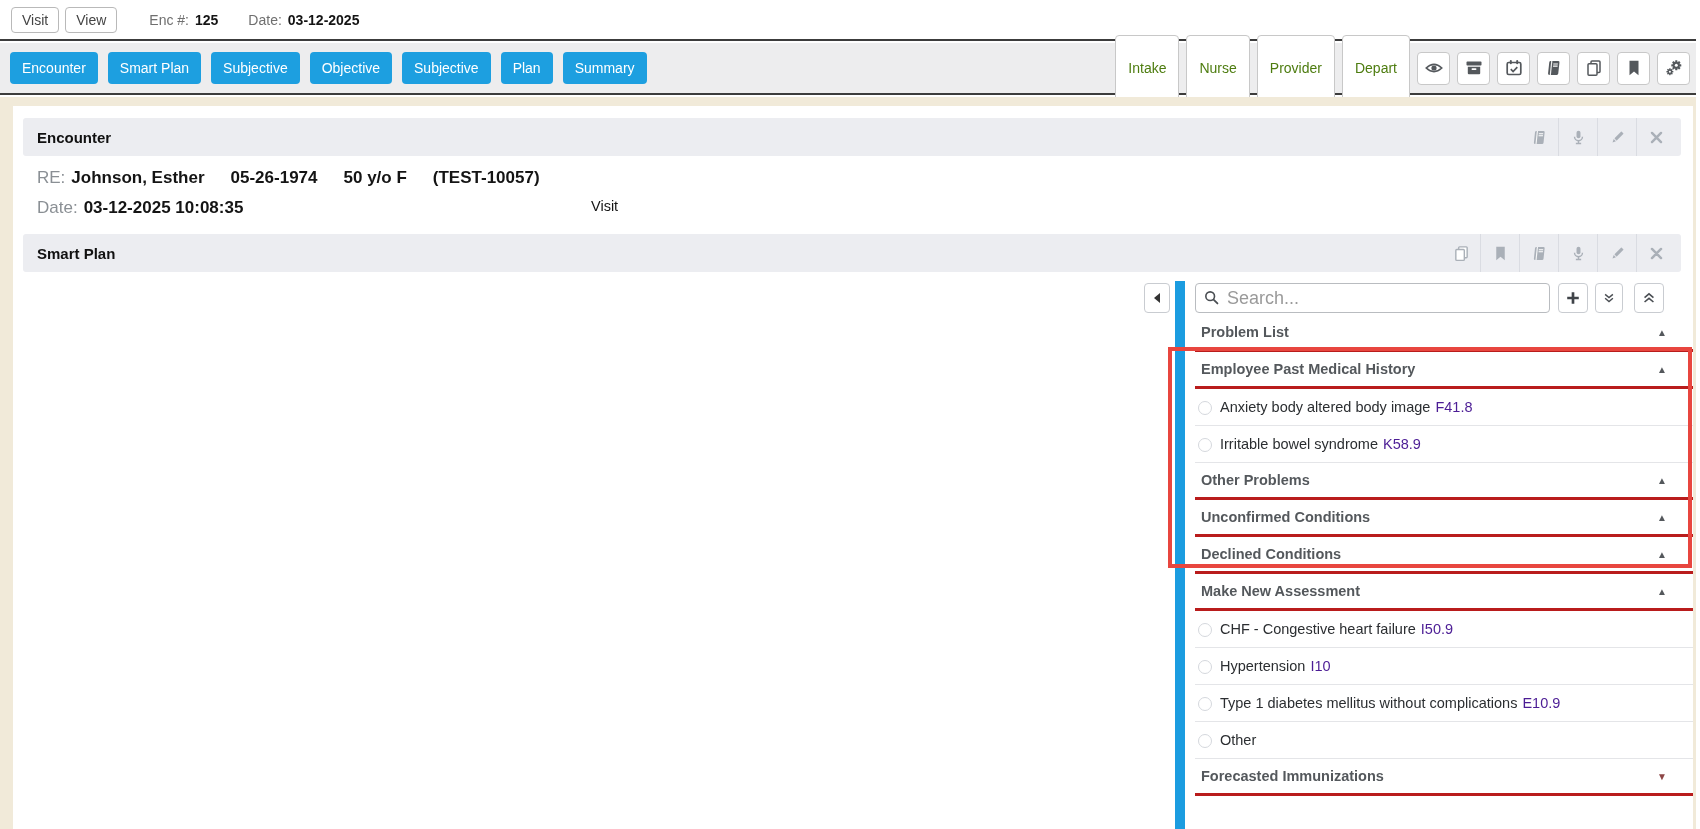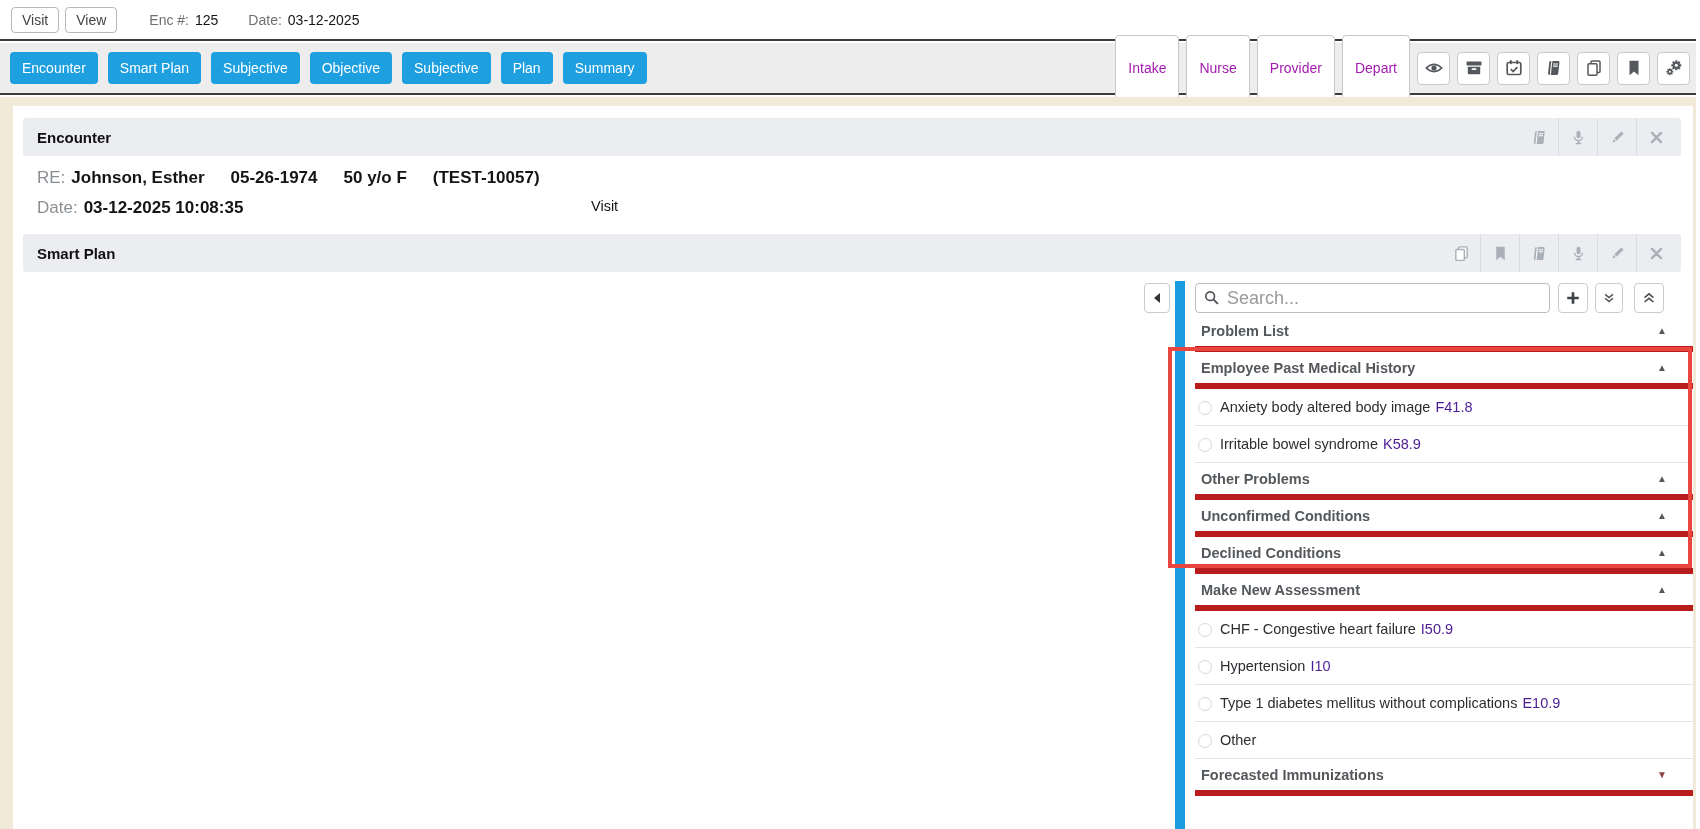--- a/index.html
+++ b/index.html
@@ -6,30 +6,30 @@
   body{font-family:"Liberation Sans",sans-serif;background:#fff;}
   .screen{position:relative;width:1696px;height:829px;overflow:hidden;background:#fff;}
 
   
   .topbar{position:absolute;left:0;top:0;width:1700px;height:41px;background:#fff;
           border-bottom:2px solid #3c3c3c;display:flex;align-items:center;padding-left:11px;box-sizing:border-box;}
   .tb-btn{background:#fff;border:1px solid #b9b9b9;border-radius:4px;color:#444;font-size:14px;
           padding:4px 10px;margin-right:6px;cursor:pointer;}
   .tb-meta{display:flex;align-items:center;font-size:14px;margin-left:26px;text-align:right;}
   .tb-label{color:#6f6f6f;margin-right:6px;}
-  .tb-value{color:#141414;font-weight:400;margin-right:30px;}
+  .tb-value{color:#141414;font-weight:700;margin-right:30px;}
 
   
   .navbar{position:absolute;left:0;top:43px;width:1700px;height:52px;background:#ededee;
           border-bottom:2px solid #3c3c3c;display:flex;align-items:center;padding:0 10px;box-sizing:border-box;}
   .nav-tabs{display:flex;gap:10px;}
   .nav-tab{background:#1d9fe0;color:#fff;border:none;border-radius:4px;font-size:14px;
            font-family:"Liberation Sans",sans-serif;padding:8px 12px;cursor:pointer;}
   .nav-right{margin-left:auto;display:flex;gap:7px;align-items:center;}
-  .nav-wbtn{background:#fff;border:1px solid #c8c8c8;border-radius:4px;color:#a21caf;font-size:14px;
+  .nav-wbtn{background:#fff;border:1px solid #c8c8c8;border-radius:4px;color:#4d7c0f;font-size:14px;
             padding:24px 12px;cursor:pointer;}
   .nav-ibtn{width:33px;height:33px;background:#fff;border:1px solid #c8c8c8;border-radius:4px;
             color:#54585c;display:flex;align-items:center;justify-content:center;cursor:pointer;}
   .nav-ibtn svg{width:18px;height:18px;}
 
   
   .main{position:absolute;left:0;top:97px;width:1700px;bottom:0;background:#f1ead9;}
   .content{position:absolute;left:13px;top:9px;right:7px;bottom:0;background:#fff;}
 
   
@@ -63,21 +63,21 @@
 
   .sq-btn{position:absolute;top:177px;height:30px;background:#fff;border:1px solid #c9ccd1;border-radius:4px;
           color:#4a4e53;display:flex;align-items:center;justify-content:center;box-sizing:border-box;cursor:pointer;}
   .sq-btn svg{width:16px;height:16px;}
   .btn-add{left:1545px;width:30px;color:#3f4348;}
   .btn-exp{left:1582px;width:28px;}
   .btn-col{left:1621px;width:30px;}
 
   .rows{position:absolute;left:1182px;right:0;top:209px;}
   .prow{position:relative;height:37px;box-sizing:border-box;font-size:14.5px;display:flex;align-items:center;cursor:pointer;}
-  .prow.r-header{border-bottom:6px solid #b91c1c;}
+  .prow.r-header{border-bottom:3px solid #b91c1c;}
   .prow.r-item{border-bottom:1px solid #e4e5e8;}
   .h-label{font-weight:700;color:#54585c;padding-left:6px;}
   .arrow{position:absolute;right:26px;font-size:10px;color:#54585c;line-height:37px;}
   .arrow.down{color:#8d4646;}
   .radio{position:absolute;left:3px;top:12px;width:12px;height:12px;border:1px solid #d5d8dd;border-radius:50%;background:#fff;}
   .i-label{color:#2b2e31;padding-left:25px;white-space:nowrap;}
   .i-code{color:#4c1d95;margin-left:5px;text-align:right;}
 
   .red-box{position:absolute;left:1155px;top:241px;width:524px;height:221px;border:4px solid #e8463f;
            box-sizing:border-box;pointer-events:none;z-index:5;}

